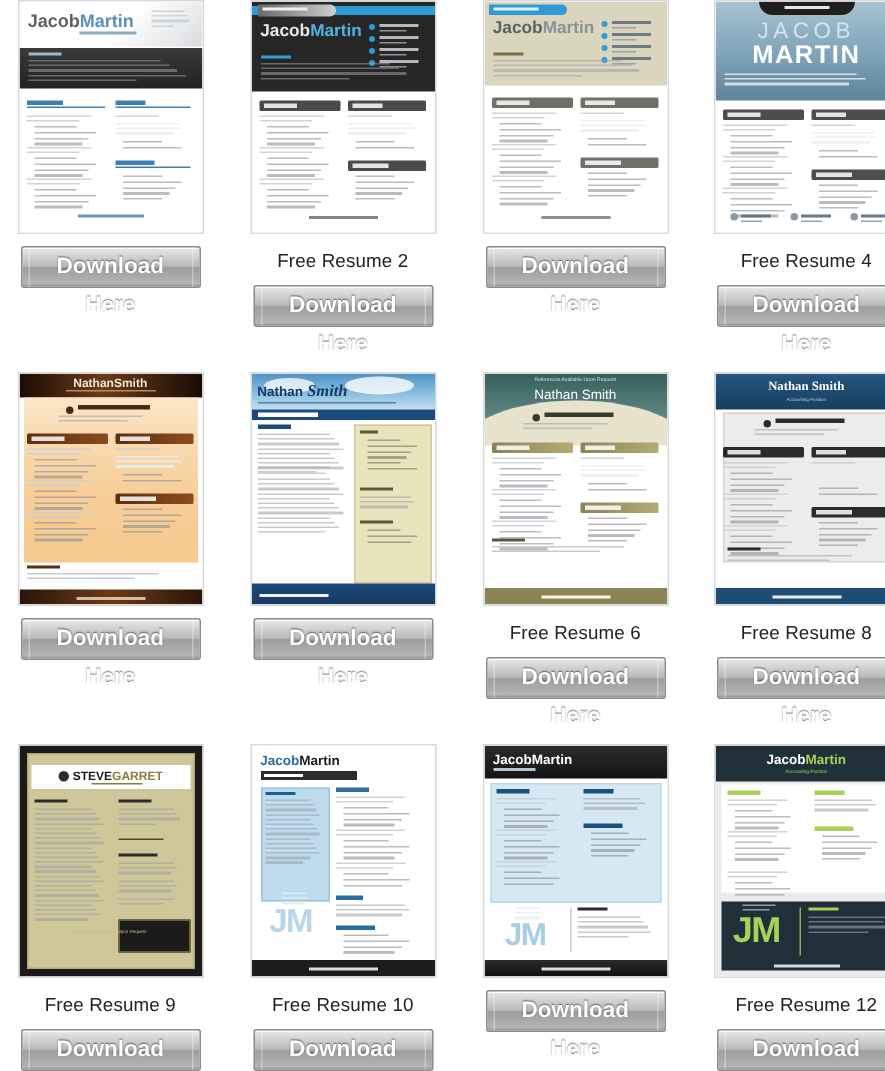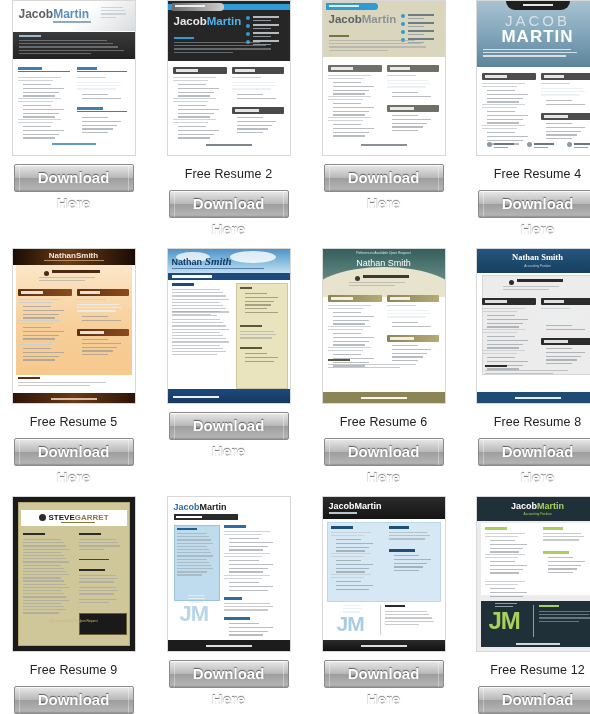--- a/index.html
+++ b/index.html
@@ -527,21 +527,20 @@
           </div>
           <div class="blk" style="left:5px;top:128px;height:2.4px;width:22px;background:#5d2f10"></div>
           <div class="lines" style="left:5px;top:133px;width:110px">
             <div class="ln " style="width:88px"></div>
             <div class="ln " style="width:72px"></div>
           </div>
           <div class="bar" style="bottom:0;height:10px;background:linear-gradient(90deg,#2b1508,#6b3a17 50%,#2b1508)"></div>
           <div class="blk" style="left:50%;transform:translateX(-50%);bottom:3px;height:2px;width:46px;background:#e9d6bb;opacity:.85"></div>
         </div>
       </div>
-      <div class="cell-label">Free Resume 5</div>
       <button class="dl-btn">
         <span class="inner">Download Here</span>
       </button>
     </div>
     <div class="cell" style="left: 155px; top: 248px;">
       <div class="thumb-wrap">
         <div class="paper" style="background:#ffffff">
           <div class="bar" style="top:0;height:26px;background:linear-gradient(180deg,#4f93c6 0%,#8fc2e2 55%,#cfe4f2 100%)"></div>
           <div class="blk" style="left:8px;top:3px;width:34px;height:10px;border-radius:50%;background:#ffffff;opacity:.75"></div>
           <div class="blk" style="left:62px;top:2px;width:46px;height:12px;border-radius:50%;background:#ffffff;opacity:.8"></div>
@@ -918,20 +917,21 @@
           <div class="lines bullets" style="left:56px;top:126px;width:54px">
             <div class="bl" style="width:30px;background:#8a9098"></div>
             <div class="bl" style="width:44px;background:#8a9098"></div>
             <div class="bl" style="width:39px;background:#8a9098"></div>
             <div class="bl" style="width:34px;background:#8a9098"></div>
           </div>
           <div class="bar" style="bottom:0;height:11px;background:#1c1c1c"></div>
           <div class="blk" style="left:50%;transform:translateX(-50%);bottom:4px;height:2px;width:46px;background:#dcdcdc"></div>
         </div>
       </div>
+      <div class="cell-label">Free Resume 10</div>
       <button class="dl-btn">
         <span class="inner">Download Here</span>
       </button>
     </div>
     <div class="cell" style="left: 310px; top: 496px;">
       <div class="thumb-wrap">
         <div class="paper" style="background:#ffffff">
           <div class="bar" style="top:0;height:22px;background:linear-gradient(180deg,#2b2b2b,#141414)"></div>
           <div class="blk" style="left:6px;top:4px;font-size:9px;line-height:10px;font-weight:bold;color:#ffffff">Jacob<span style="color:#ffffff">Martin</span></div>
           <div class="blk" style="left:6px;top:15px;height:2px;width:28px;background:#b9c6ce"></div>

